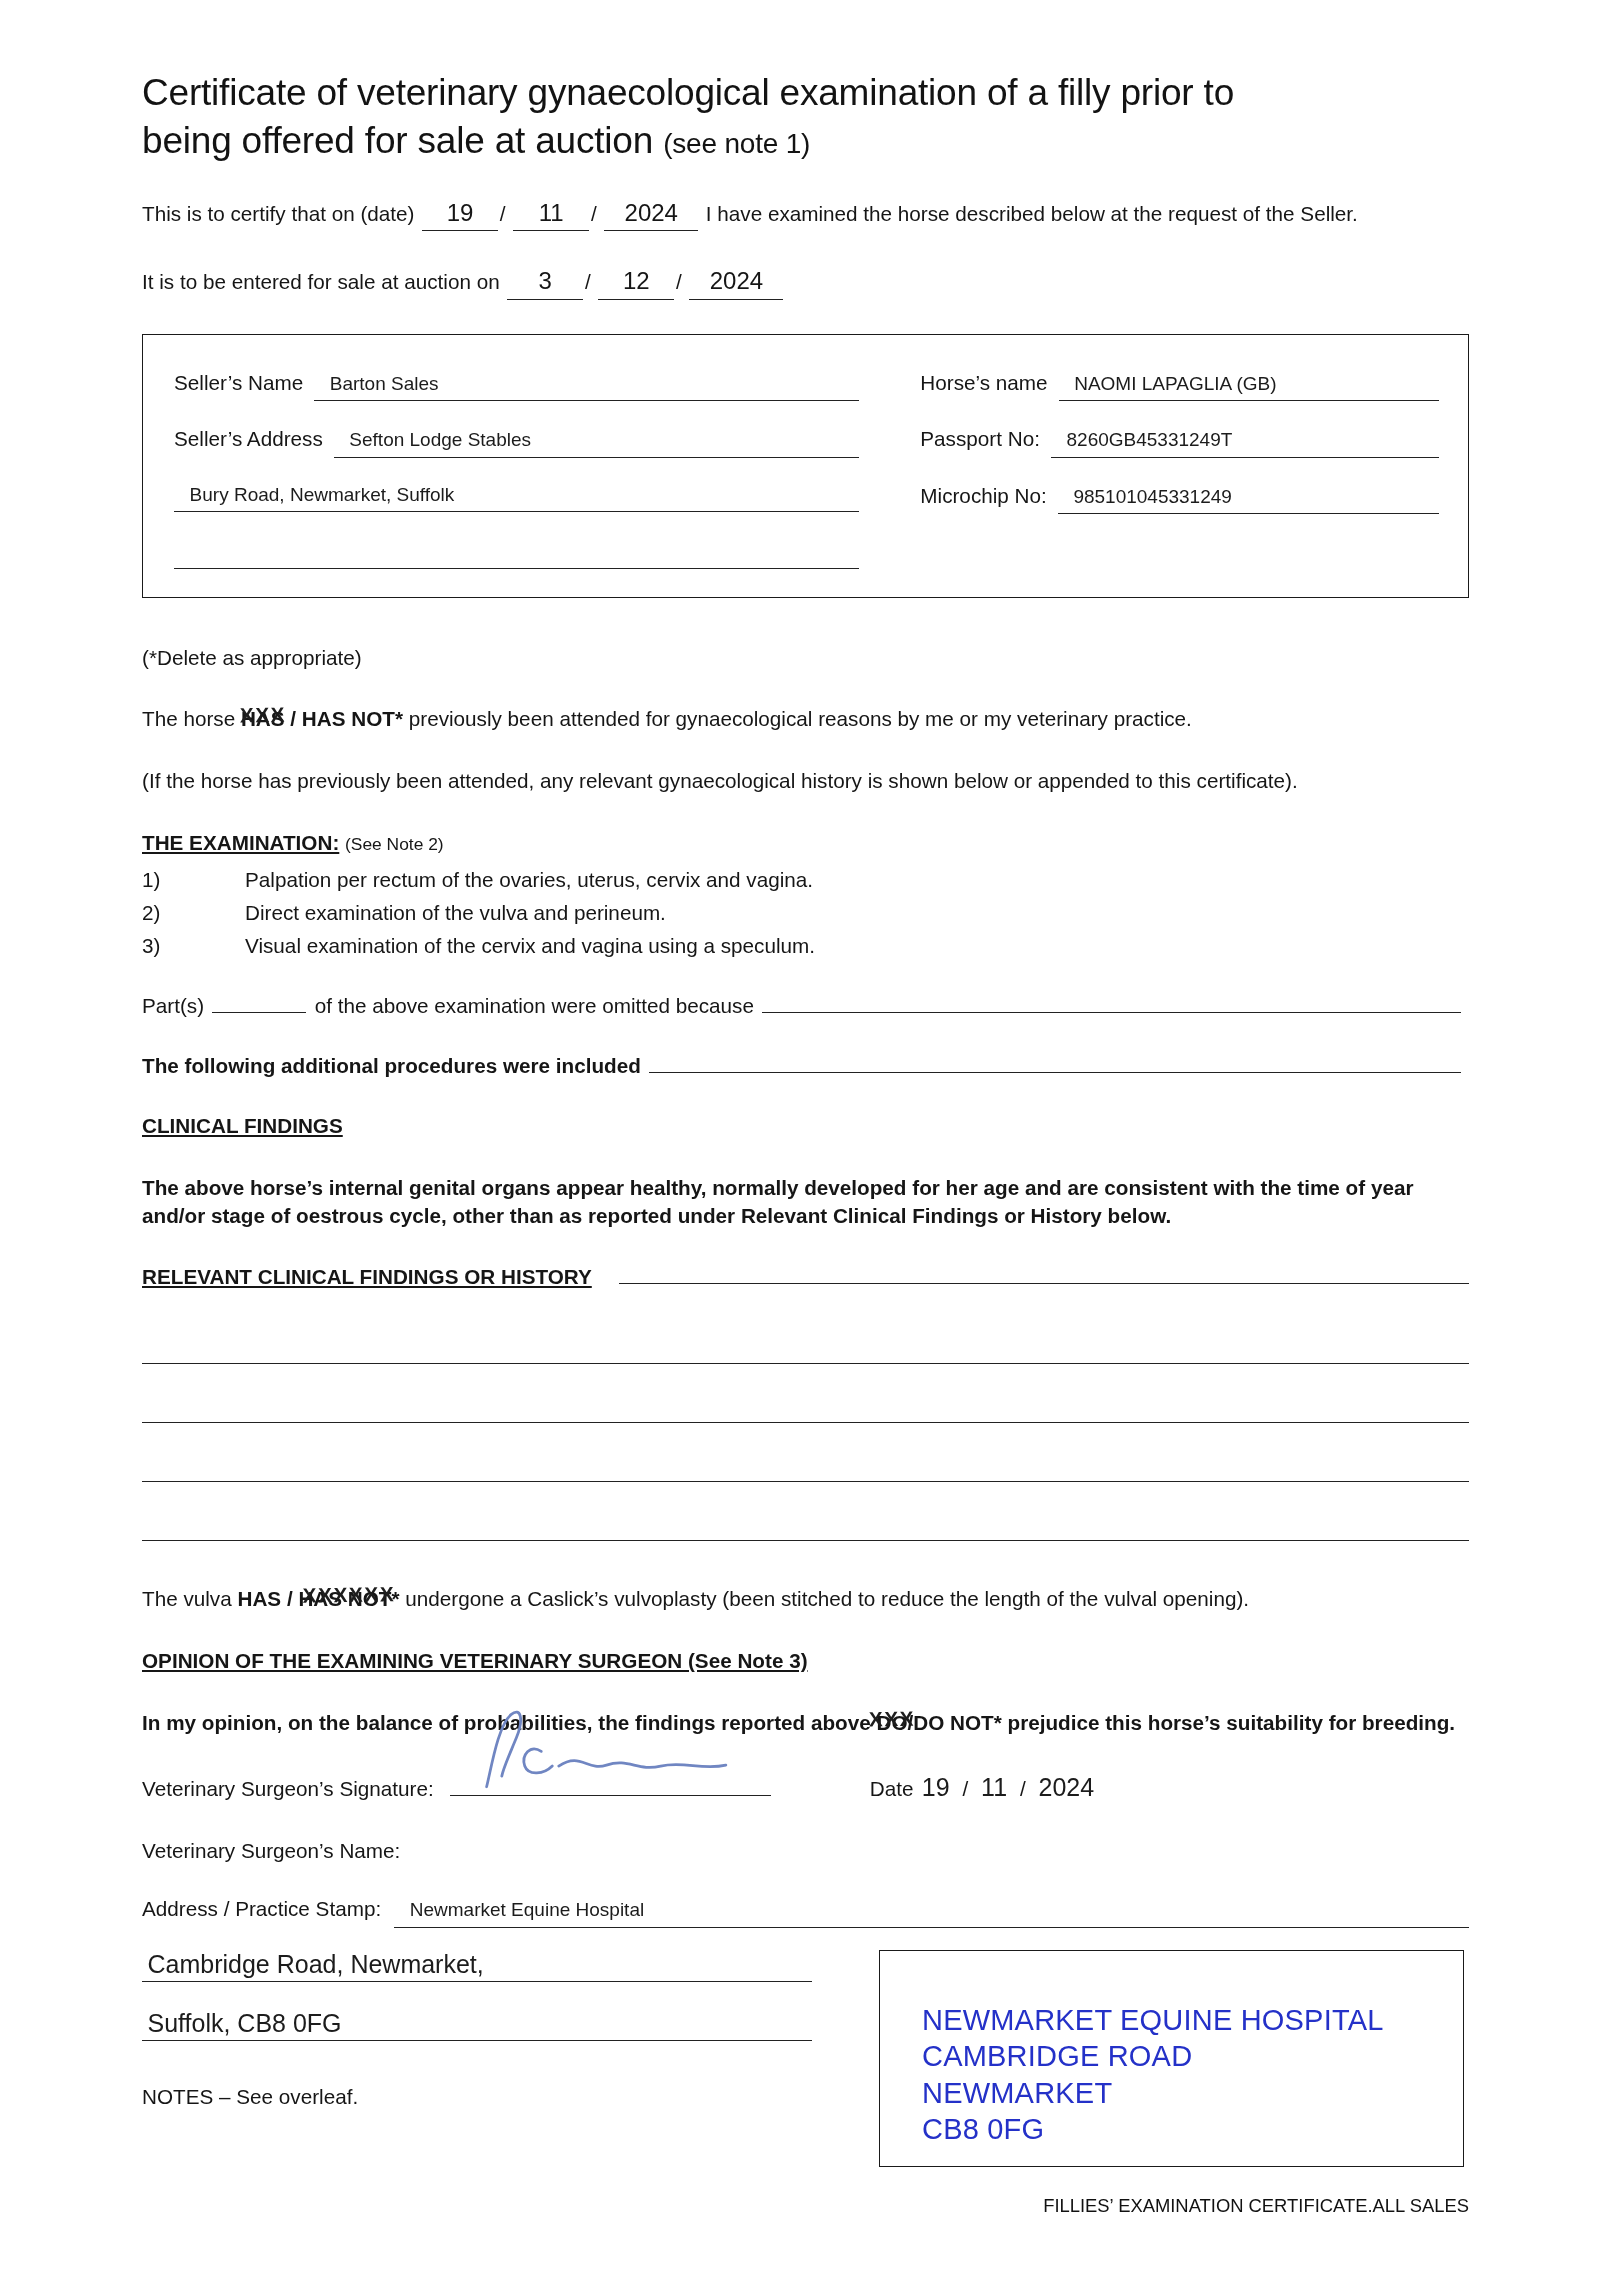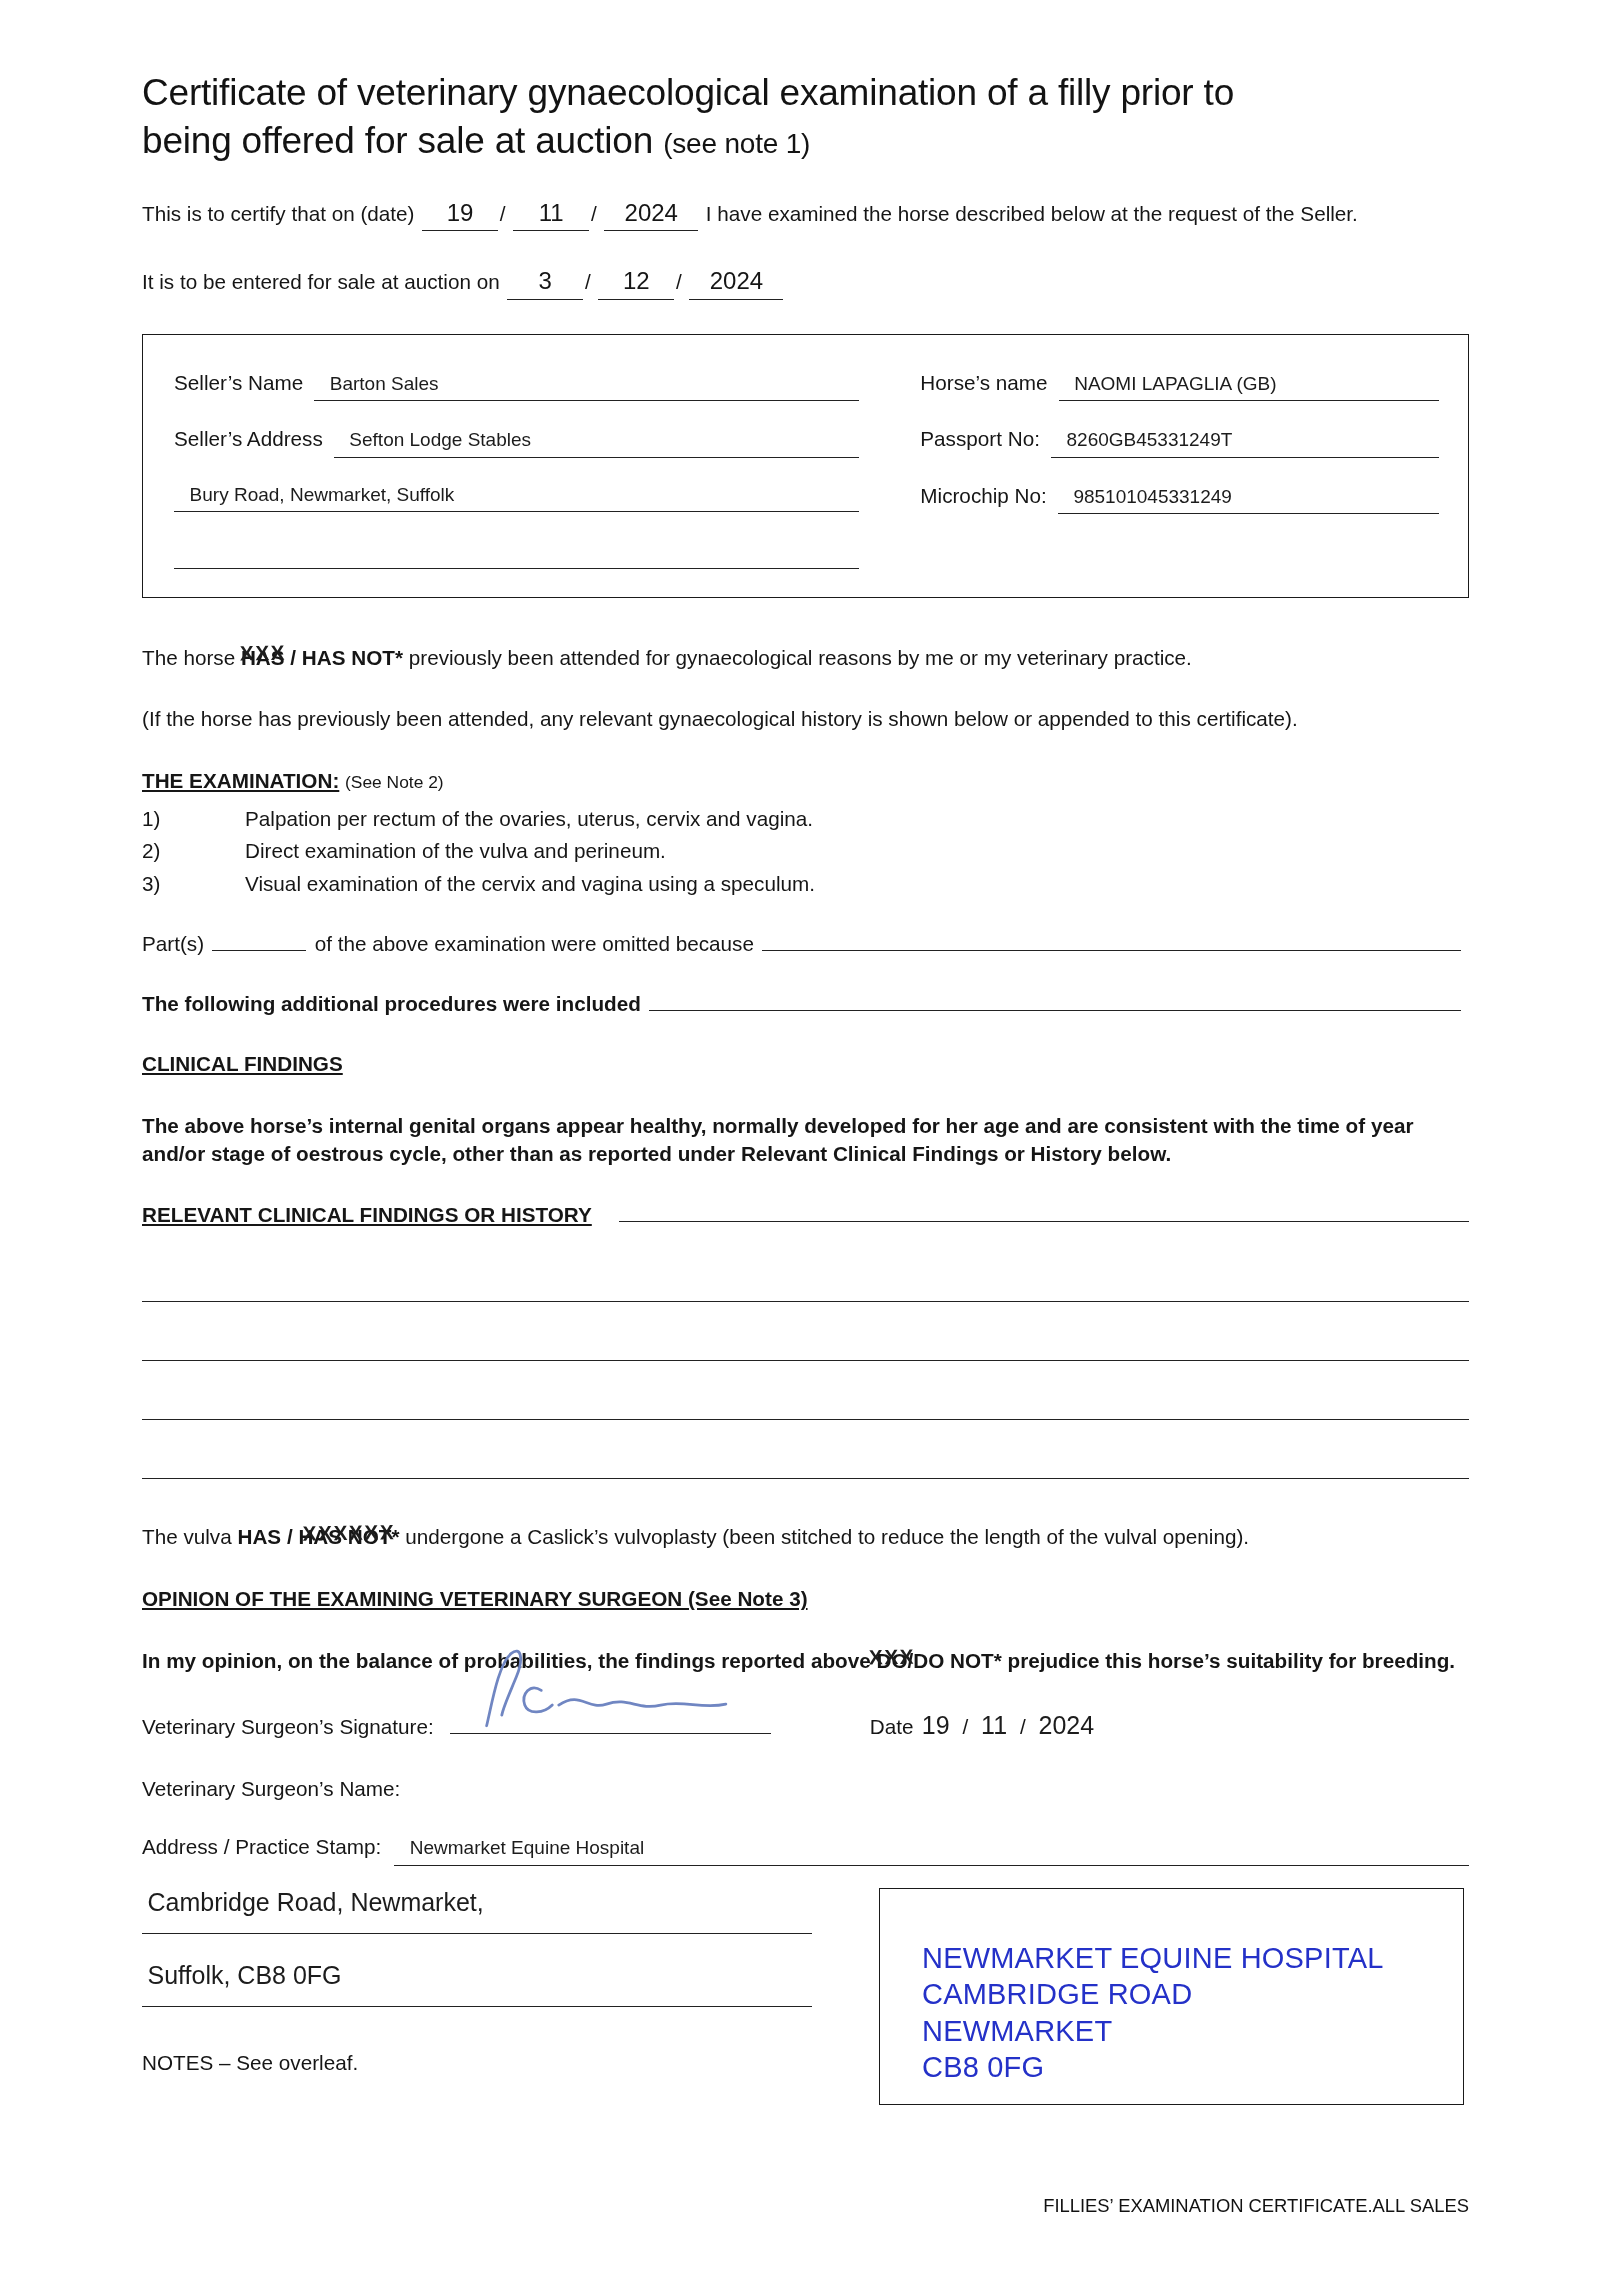--- a/index.html
+++ b/index.html
@@ -94,21 +94,21 @@
   .date-group { display: flex; align-items: baseline; margin-left: 99px; }
   .date-group .dval { font-size: 25px; margin: 0 8.3px; color: #1c1c1c; }
   .date-group .dsep { font-size: 20.7px; margin: 0 4.6px; }
   .lv-row { display: flex; align-items: baseline; margin: 0 0 34px 0; }
   .lv-row .lbl { font-size: 20.7px; white-space: nowrap; margin-right: 13px; }
   .lv-row.tight { margin-bottom: 22px; }
 
   
   .bottom-row { display: flex; align-items: flex-start; }
   .bottom-left { width: 670px; flex: 0 0 auto; }
-  .addr-line { border-bottom: 1.4px solid #222; padding-bottom: 16px; margin-bottom: 27px; }
+  .addr-line { border-bottom: 1.4px solid #222; padding-bottom: 2px; margin-bottom: 27px; }
   .addr-line .val { font-size: 25px; color: #1c1c1c; padding-left: 5.5px; white-space: nowrap; }
   .notes { font-size: 20.7px; margin: 44px 0 0 0; }
   .stamp-box {
     margin-left: 67px;
     width: 585px;
     min-height: 216px;
     border: 1.4px solid #1a1a1a;
     padding: 51px 9.2px 18.4px 42px;
   }
   .stamp-line {
@@ -179,20 +179,21 @@
       <span class="lbl">Microchip No:</span>
       <span class="u"><span class="val">985101045331249</span></span>
     </div>
 
     <div class="cell last">
       <span class="u"></span>
     </div>
     <div class="cell last empty-cell"></div>
   </div>
 
+  <p class="body">(*Delete as appropriate)</p>
 
   <p class="body">
     <span>The horse</span>
     <span class="bold struck"><span>HAS</span><span class="xover">XXX</span></span>
     <span class="bold">/ HAS NOT*</span>
     <span>previously been attended for gynaecological reasons by me or my veterinary practice.</span>
   </p>
 
   <p class="body">(If the horse has previously been attended, any relevant gynaecological history is shown below or appended to this certificate).</p>
 

